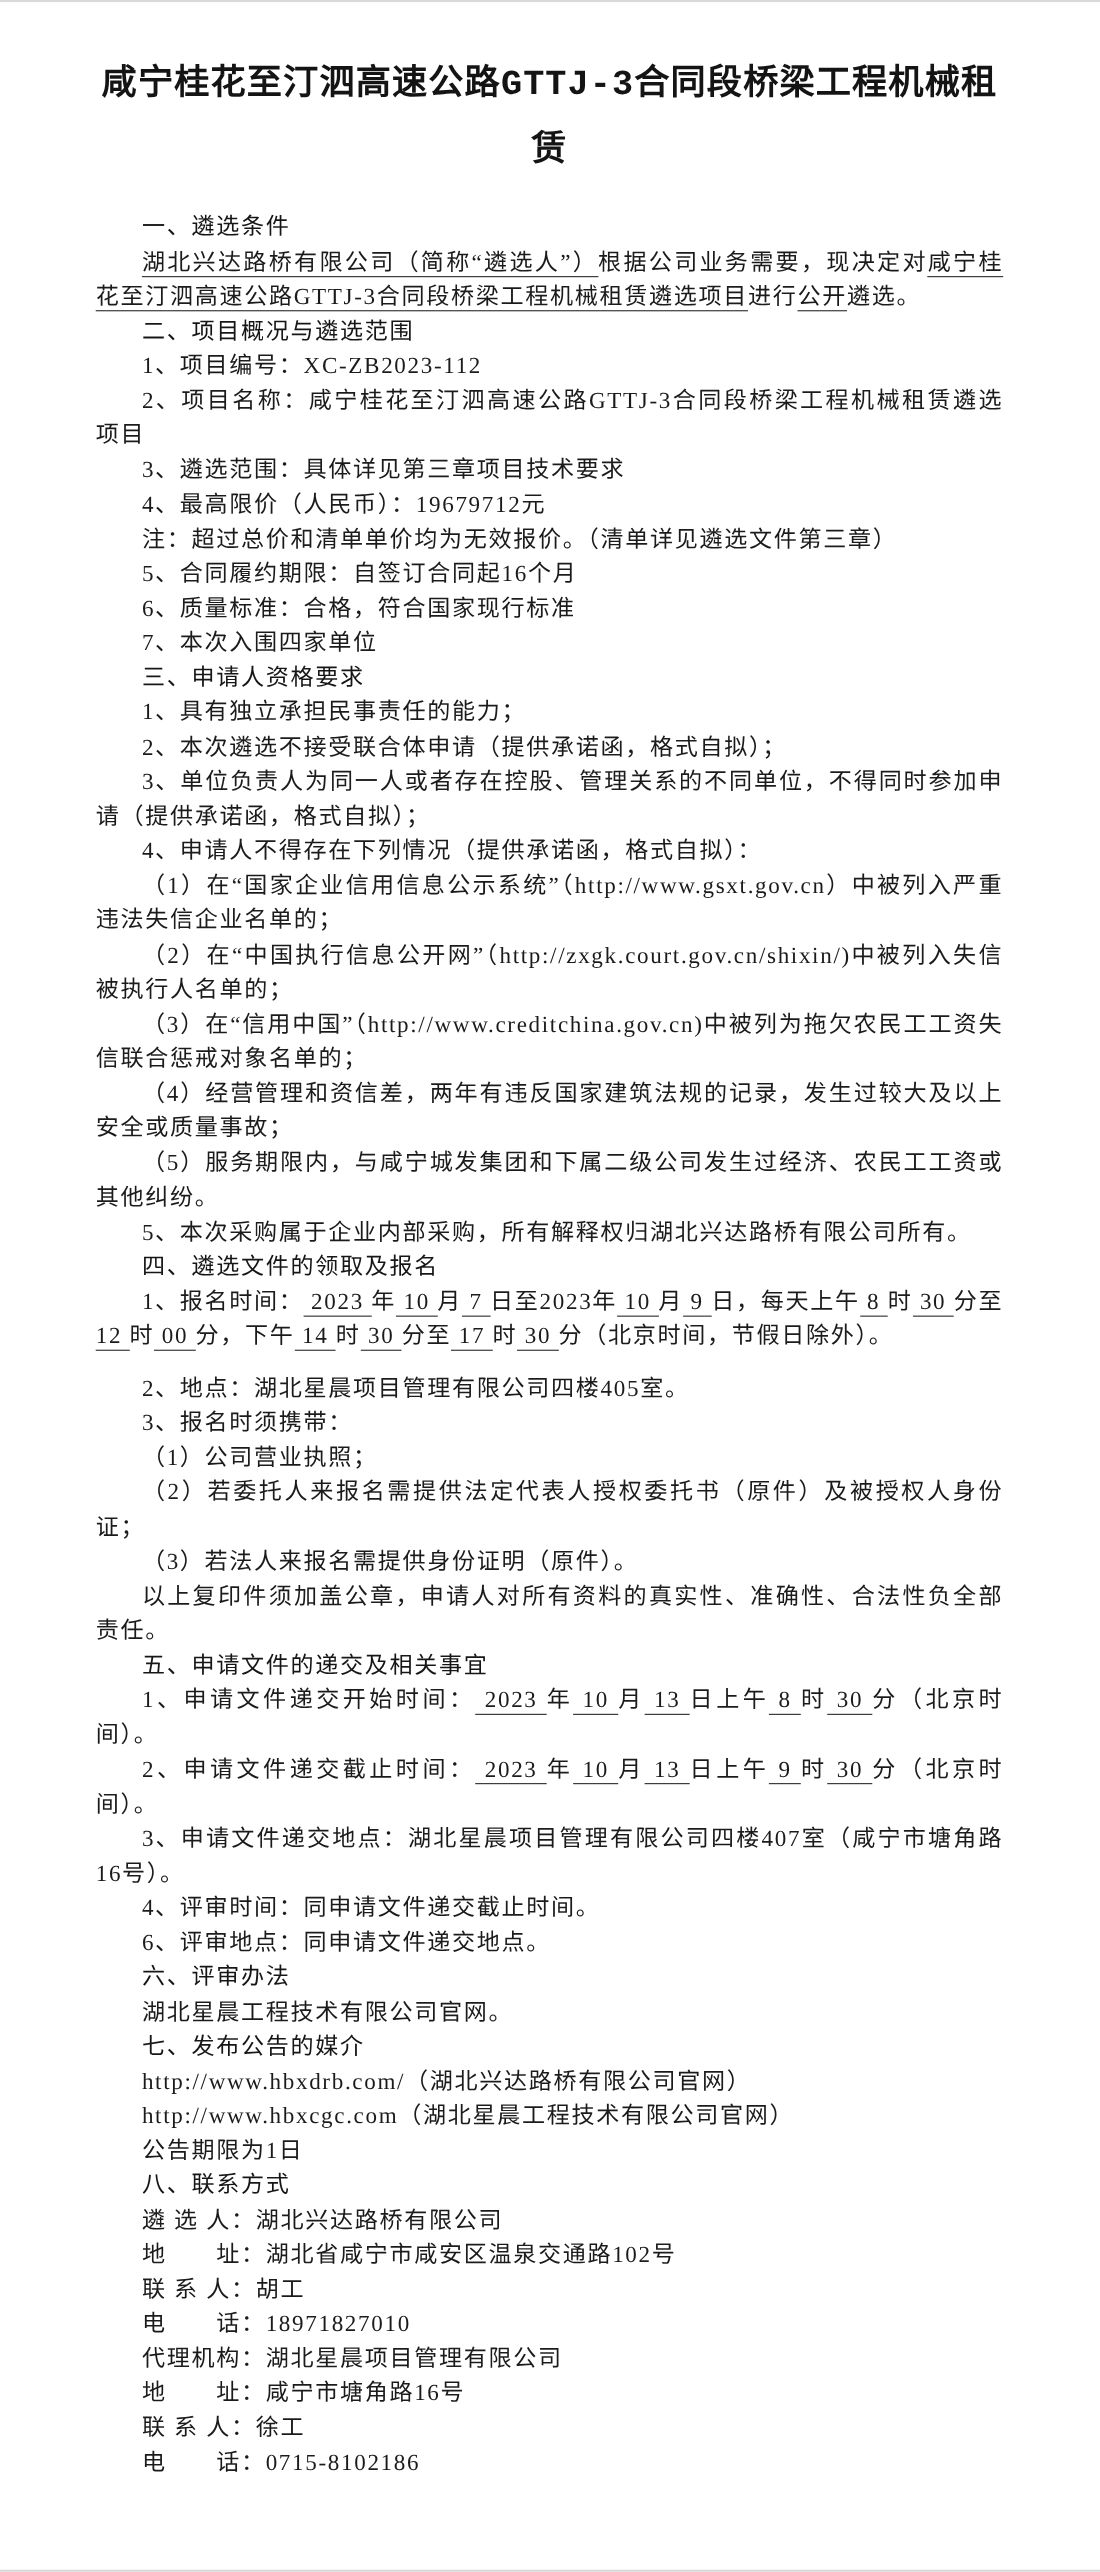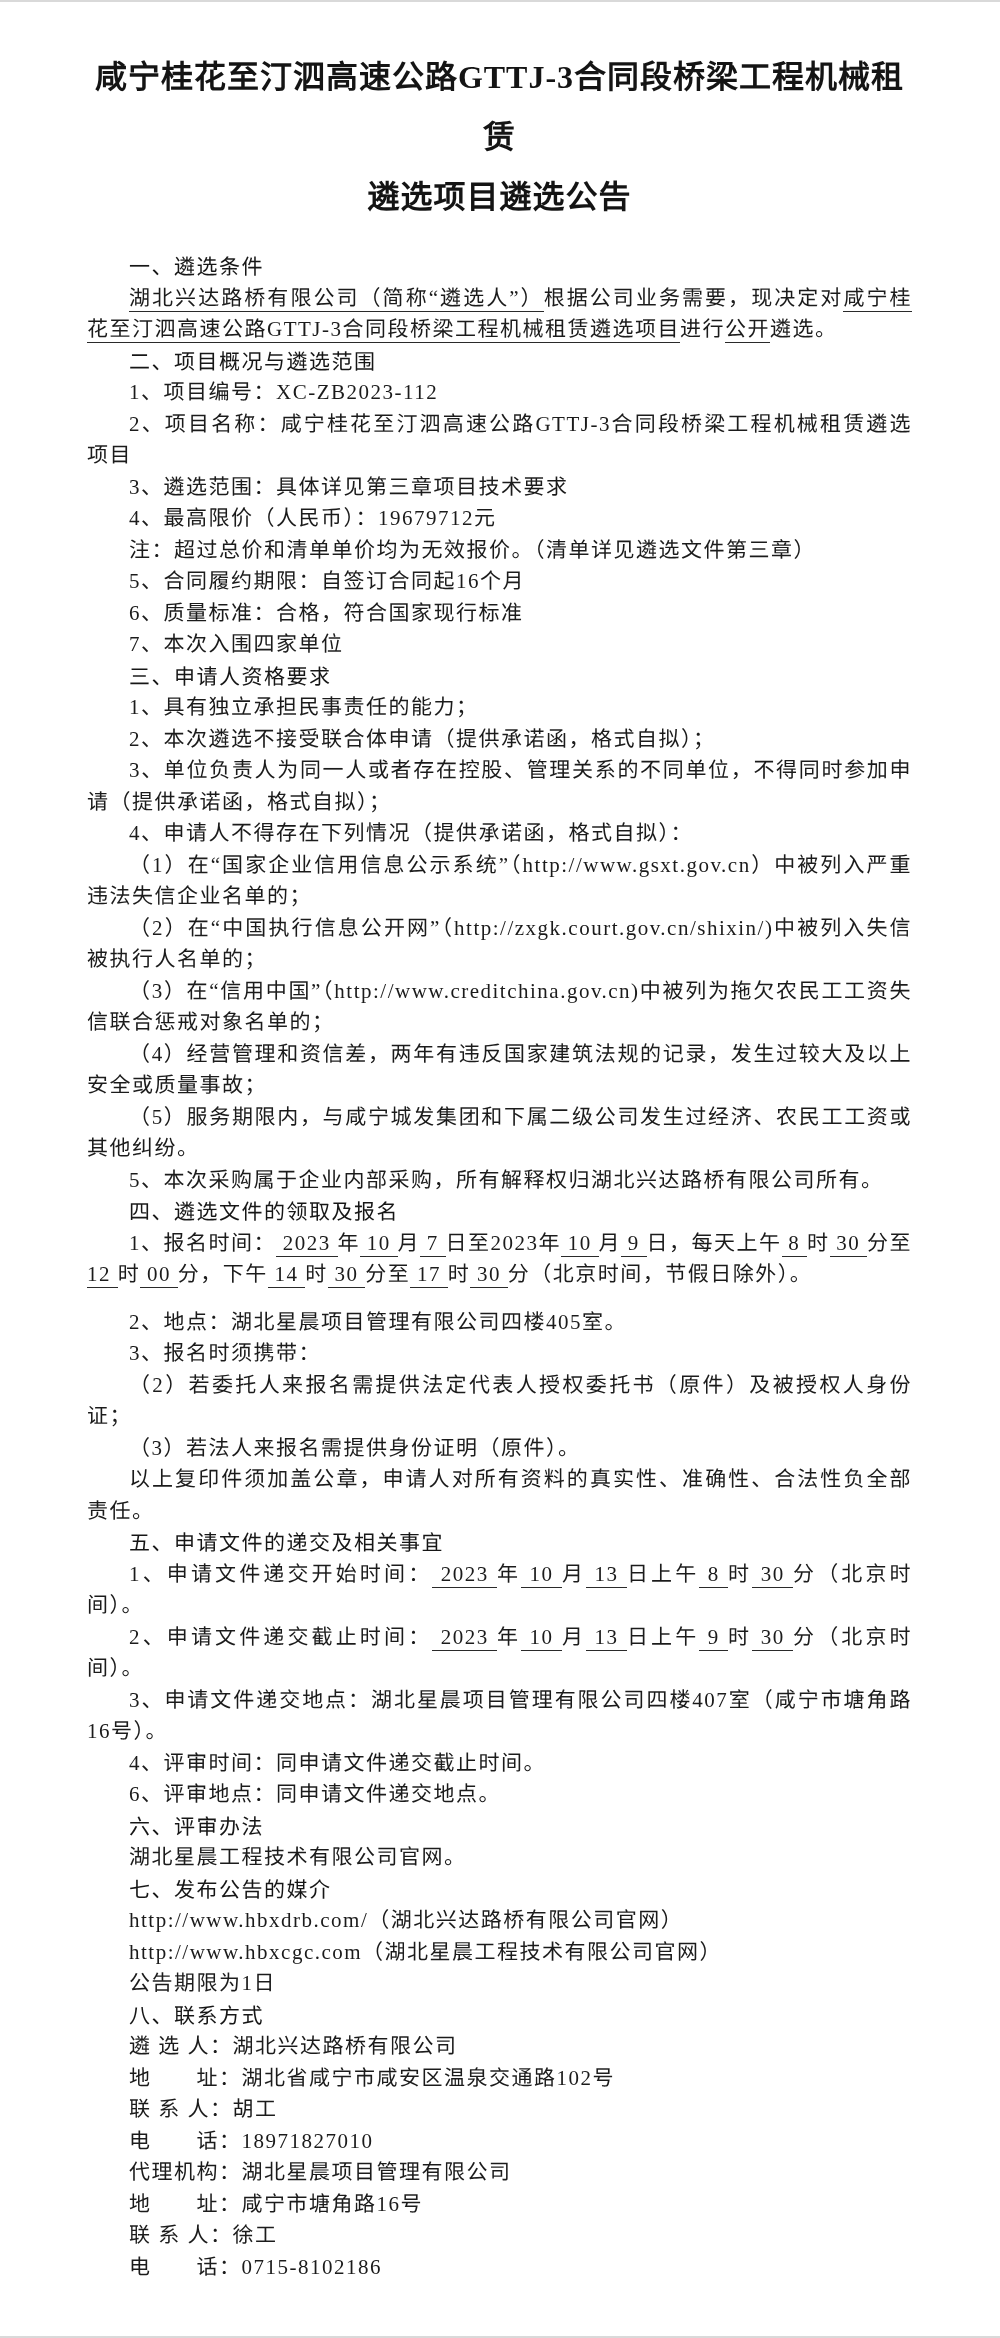--- a/index.html
+++ b/index.html
@@ -17,21 +17,21 @@
   }
   .page {
     box-sizing: border-box;
     width: 1000px;
     height: 2334px;
     padding: 45px 88px 40px 87px;
     background: #ffffff;
     color: #1b1b1b;
   }
   .title {
-    font-family: Liberation Serif, serif;
+    font-family: Liberation Mono, monospace;
     font-weight: bold;
     font-size: 32px;
     letter-spacing: 1px;
     line-height: 60px;
     text-align: center;
     color: #141414;
     margin: 0 0 24px 0;
   }
   .doc-body {
     font-family: "Liberation Serif", "DejaVu Serif", serif;
@@ -57,21 +57,20 @@
     border-bottom: 1px solid #2a2a2a;
     padding-bottom: 1px;
   }
 </style>
 </head>
 <body>
 
 <div class="page">
   <div class="title">
     <div>咸宁桂花至汀泗高速公路GTTJ-3合同段桥梁工程机械租赁</div>
-    <div>遴选项目遴选公告</div>
   </div>
   <div class="doc-body">
       <p class="para heading"><span>一、遴选条件</span></p>
       <p class="para"><span class="u">湖北兴达路桥有限公司（简称“遴选人”）</span><span>根据公司业务需要，现决定对</span><span class="u">咸宁桂花至汀泗高速公路GTTJ-3合同段桥梁工程机械租赁遴选项目</span><span>进行</span><span class="u">公开</span><span>遴选。</span></p>
       <p class="para heading"><span>二、项目概况与遴选范围</span></p>
       <p class="para"><span>1、项目编号：XC-ZB2023-112</span></p>
       <p class="para"><span>2、项目名称：咸宁桂花至汀泗高速公路GTTJ-3合同段桥梁工程机械租赁遴选项目</span></p>
       <p class="para"><span>3、遴选范围：具体详见第三章项目技术要求</span></p>
       <p class="para"><span>4、最高限价（人民币）：19679712元</span></p>
       <p class="para"><span>注：超过总价和清单单价均为无效报价。（清单详见遴选文件第三章）</span></p>
@@ -86,20 +85,21 @@
       <p class="para"><span>（1）在“国家企业信用信息公示系统”（http://www.gsxt.gov.cn）中被列入严重违法失信企业名单的；</span></p>
       <p class="para"><span>（2）在“中国执行信息公开网”（http://zxgk.court.gov.cn/shixin/)中被列入失信被执行人名单的；</span></p>
       <p class="para"><span>（3）在“信用中国”（http://www.creditchina.gov.cn)中被列为拖欠农民工工资失信联合惩戒对象名单的；</span></p>
       <p class="para"><span>（4）经营管理和资信差，两年有违反国家建筑法规的记录，发生过较大及以上安全或质量事故；</span></p>
       <p class="para"><span>（5）服务期限内，与咸宁城发集团和下属二级公司发生过经济、农民工工资或其他纠纷。</span></p>
       <p class="para"><span>5、本次采购属于企业内部采购，所有解释权归湖北兴达路桥有限公司所有。</span></p>
       <p class="para heading"><span>四、遴选文件的领取及报名</span></p>
       <p class="para"><span>1、报名时间：</span><span class="u"> 2023 </span><span>年</span><span class="u"> 10 </span><span>月</span><span class="u"> 7 </span><span>日至2023年</span><span class="u"> 10 </span><span>月</span><span class="u"> 9 </span><span>日，每天上午</span><span class="u"> 8 </span><span>时</span><span class="u"> 30 </span><span>分至</span><span class="u"> 12 </span><span>时</span><span class="u"> 00 </span><span>分，下午</span><span class="u"> 14 </span><span>时</span><span class="u"> 30 </span><span>分至</span><span class="u"> 17 </span><span>时</span><span class="u"> 30 </span><span>分（北京时间，节假日除外）。</span></p>
       <p class="para mt"><span>2、地点：湖北星晨项目管理有限公司四楼405室。</span></p>
       <p class="para"><span>3、报名时须携带：</span></p>
+      <p class="para"><span>（1）公司营业执照；</span></p>
       <p class="para"><span>（2）若委托人来报名需提供法定代表人授权委托书（原件）及被授权人身份证；</span></p>
       <p class="para"><span>（3）若法人来报名需提供身份证明（原件）。</span></p>
       <p class="para"><span>以上复印件须加盖公章，申请人对所有资料的真实性、准确性、合法性负全部责任。</span></p>
       <p class="para heading"><span>五、申请文件的递交及相关事宜</span></p>
       <p class="para"><span>1、申请文件递交开始时间：</span><span class="u"> 2023 </span><span>年</span><span class="u"> 10 </span><span>月</span><span class="u"> 13 </span><span>日上午</span><span class="u"> 8 </span><span>时</span><span class="u"> 30 </span><span>分（北京时间）。</span></p>
       <p class="para"><span>2、申请文件递交截止时间：</span><span class="u"> 2023 </span><span>年</span><span class="u"> 10 </span><span>月</span><span class="u"> 13 </span><span>日上午</span><span class="u"> 9 </span><span>时</span><span class="u"> 30 </span><span>分（北京时间）。</span></p>
       <p class="para"><span>3、申请文件递交地点：湖北星晨项目管理有限公司四楼407室（咸宁市塘角路16号）。</span></p>
       <p class="para"><span>4、评审时间：同申请文件递交截止时间。</span></p>
       <p class="para"><span>6、评审地点：同申请文件递交地点。</span></p>
       <p class="para heading"><span>六、评审办法</span></p>

